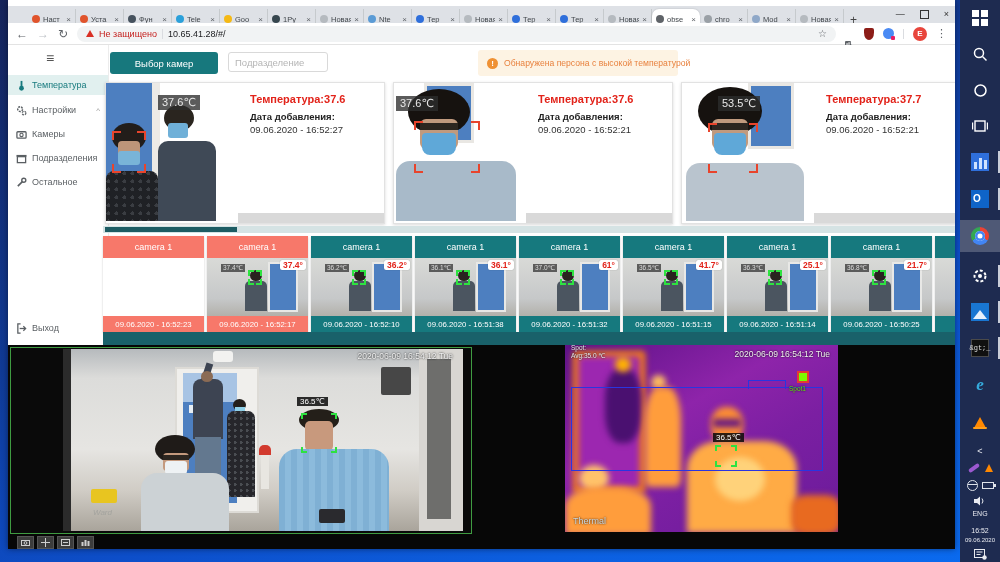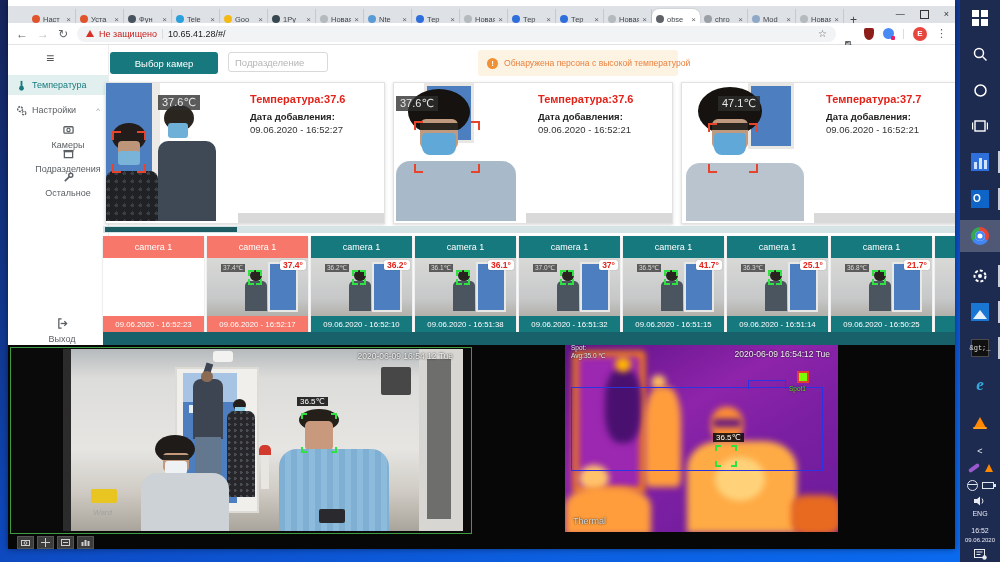--- a/index.html
+++ b/index.html
@@ -33,21 +33,21 @@
   .shield{width:10px;height:12px;background:#8c1d18;border-radius:2px 2px 50% 50%/2px 2px 60% 60%;}
   .bluec{width:11px;height:11px;border-radius:50%;background:#4a8af4;position:relative;}
   .bluec:after{content:"";position:absolute;right:-1px;bottom:-1px;width:4px;height:4px;background:#e91e63;border-radius:1px;}
   .avatar{width:14px;height:14px;border-radius:50%;background:#e8453c;color:#fff;font-size:8px;font-weight:bold;display:flex;align-items:center;justify-content:center;}
   .dots{font-size:11px;color:#5f6368;}
   
   #page{position:absolute;left:0;top:45px;width:947px;height:504px;background:#fff;overflow:hidden;}
   #sidebar{position:absolute;left:0;top:0;width:100px;height:300px;background:#fff;border-right:1px solid #ececec;}
   .burger{position:absolute;left:38px;top:5px;font-size:14px;color:#555;}
   .sitem{position:absolute;left:0;width:100%;height:20px;display:flex;align-items:center;gap:5px;padding-left:8px;box-sizing:border-box;font-size:9px;color:#5a5f63;}
-  .sitem.sub{padding-left:20px;flex-direction:column;}
+  .sitem.sub{padding-left:8px;}
   .sitem.on{background:#e1f0ef;color:#177a7e;}
   .sitem svg{flex:none;}
   .chev{position:absolute;right:8px;font-size:8px;color:#999;}
   
   .btn-teal{position:absolute;left:102px;top:7px;width:108px;height:22px;background:#17787d;color:#fff;font-size:9.5px;border-radius:3px;display:flex;align-items:center;justify-content:center;}
   .inp{position:absolute;left:220px;top:7px;width:100px;height:20px;border:1px solid #d9d9d9;border-radius:3px;font-size:9.5px;padding:0 6px;color:#333;font-family:inherit;box-sizing:border-box;}
   .inp::placeholder{color:#b5b5b5;}
   .alertbar{position:absolute;left:470px;top:5px;width:200px;height:26px;background:#fdf3e3;border-radius:3px;display:flex;align-items:center;gap:6px;padding:0 9px;box-sizing:border-box;}
   .alert-i{width:11px;height:11px;border-radius:50%;background:#ef9134;color:#fff;font-size:8px;font-weight:bold;display:flex;align-items:center;justify-content:center;flex:none;}
   .alert-t{font-size:8.6px;color:#e8823f;white-space:nowrap;text-align:right;}
@@ -280,21 +280,21 @@
             </svg>
           <span>Подразделения</span>
         </div>
         <div class="sitem sub" style="top:127px;">
           <svg width="11" height="11" viewBox="0 0 12 12">
               <line x1="2" y1="10" x2="7" y2="5" stroke="currentColor" stroke-width="1.8"></line>
               <circle cx="8.5" cy="3.5" r="2.2" fill="none" stroke="currentColor" stroke-width="1.5"></circle>
             </svg>
           <span>Остальное</span>
         </div>
-        <div class="sitem" style="top:273px;flex-direction:column;">
+        <div class="sitem" style="top:273px;">
           <svg width="11" height="11" viewBox="0 0 12 12">
               <path d="M5 1 H2 V11 H5" fill="none" stroke="currentColor" stroke-width="1.4"></path>
               <line x1="4" y1="6" x2="10" y2="6" stroke="currentColor" stroke-width="1.4"></line>
               <path d="M8 3.5 L10.5 6 L8 8.5" fill="none" stroke="currentColor" stroke-width="1.4"></path>
             </svg>
           <span>Выход</span>
         </div>
       </div>
 
       <div class="btn-teal">Выбор камер</div>
@@ -362,21 +362,21 @@
           <div class="abs" style="left:30px;top:36px;width:36px;height:30px;background:#c09a7e;border-radius:6px;"></div>
           <div class="abs" style="left:30px;top:40px;width:36px;height:7px;background:#2c2620;"></div>
           <div class="abs" style="left:32px;top:50px;width:32px;height:22px;background:#5fa8d8;border-radius:4px 4px 8px 8px;"></div>
           <div class="abs" style="left:4px;top:80px;width:118px;height:58px;background:#b9c4ce;border-radius:14px 14px 0 0;"></div>
           <div class="cb red" style="left:26px;top:40px;width:50px;height:50px;">
               <i class="tl"></i>
               <i class="tr"></i>
               <i class="bl"></i>
               <i class="br"></i>
             </div>
-          <div class="ovl" style="left:36px;top:13px;">47.1℃</div>
+          <div class="ovl" style="left:36px;top:13px;">53.5℃</div>
         </div>
         <div class="cinfo">
           <div class="ctemp"><span>Температура:</span><span>37.7</span></div>
           <div class="cdlab">Дата добавления:</div>
           <div class="cdate">09.06.2020 - 16:52:21</div>
         </div>
         <div class="cfoot"></div>
       </div>
 
       <div class="hsb">
@@ -440,21 +440,21 @@
           <div class="timg">
             <div class="tdoor"></div>
             <div class="tman"></div>
             <span class="ilab">37.0℃</span>
             <div class="cb green" style="left:41px;top:12px;width:14px;height:15px;">
               <i class="tl"></i>
               <i class="tr"></i>
               <i class="bl"></i>
               <i class="br"></i>
             </div>
-            <span class="badge">37°</span>
+            <span class="badge">61°</span>
           </div>
           <div class="tfoot">09.06.2020 - 16:51:32</div>
         </div>
       <div class="thumb t-normal" style="left:615px;">
           <div class="thead">camera 1</div>
           <div class="timg">
             <div class="tdoor"></div>
             <div class="tman"></div>
             <span class="ilab">36.5℃</span>
             <div class="cb green" style="left:41px;top:12px;width:14px;height:15px;">

